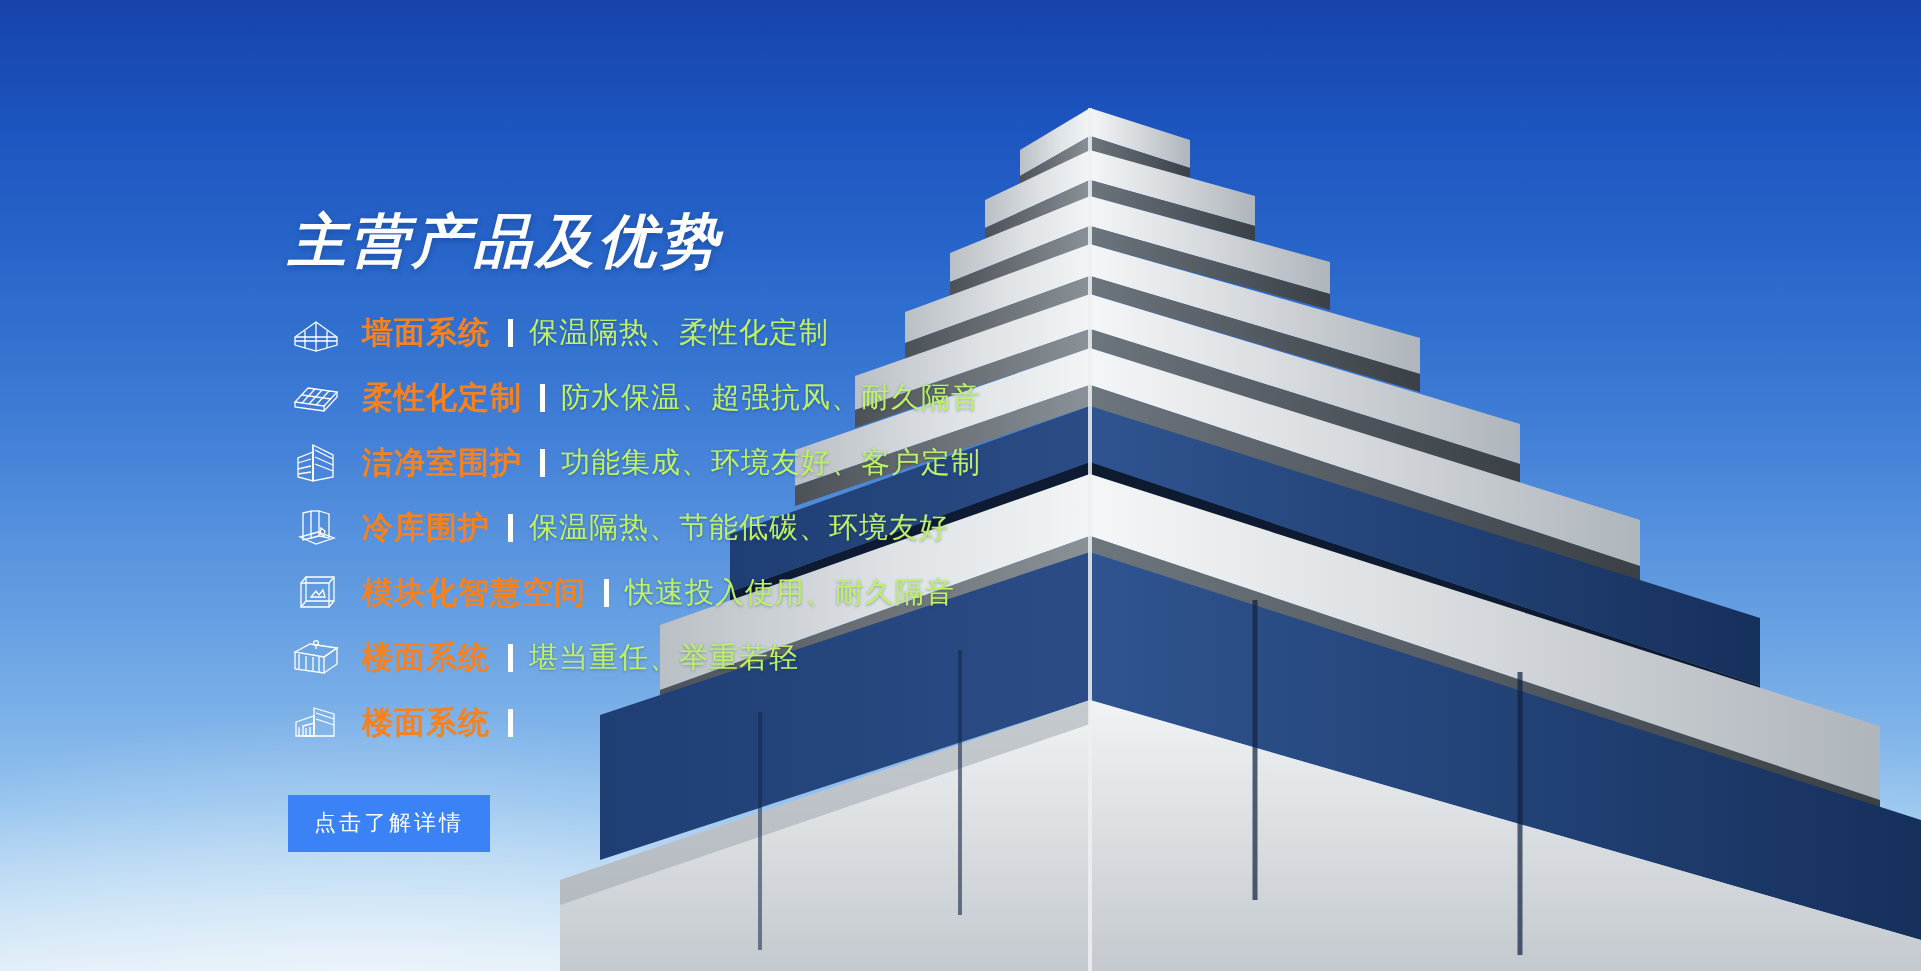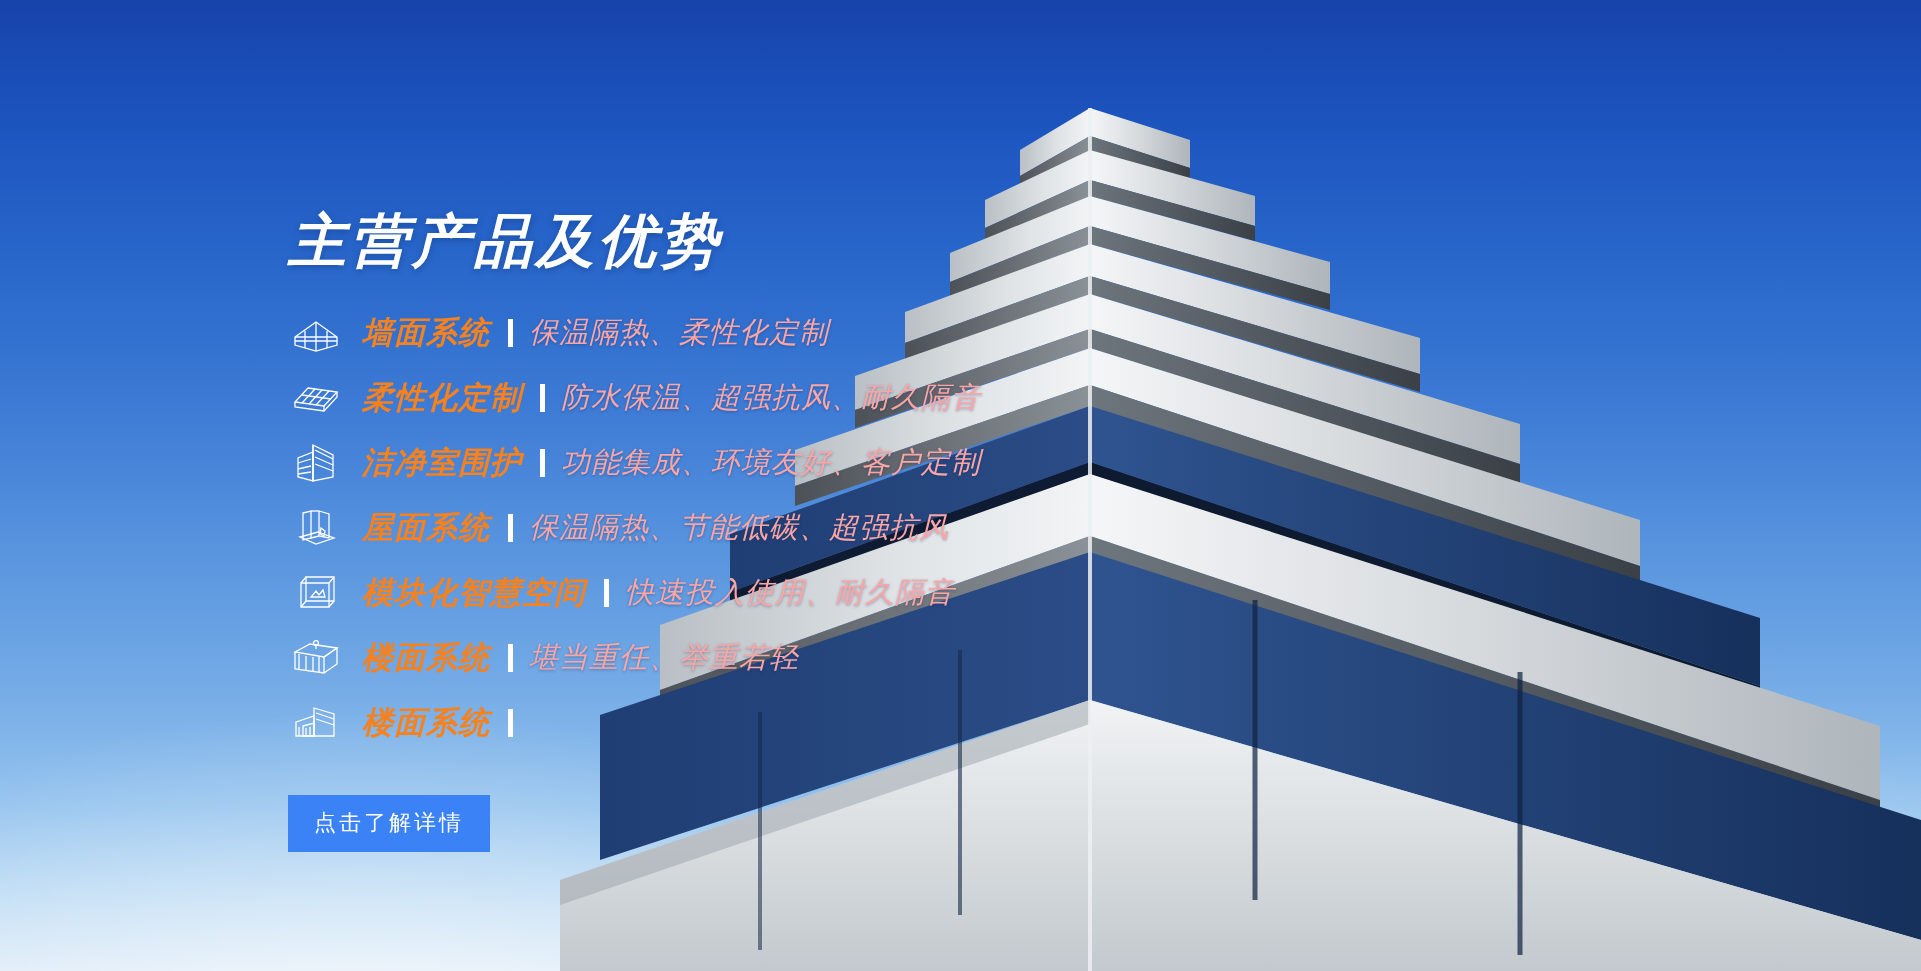--- a/index.html
+++ b/index.html
@@ -44,42 +44,42 @@
     z-index:40;
   }
   .headline {
     position:absolute; left:288px; top:203px;
     font-size:58px; font-weight:900; font-style:italic;
     color:#ffffff; letter-spacing:4px;
     text-shadow:0 2px 6px rgba(10,40,95,.35);
     white-space:nowrap;
   }
 
-  .list { position:absolute; left:288px; top:300px;font-style:italic; }
+  .list { position:absolute; left:288px; top:300px; }
   .row {
     display:flex; align-items:center; height:65px;
     white-space:nowrap;
   }
   .row-icon {
     width:56px; height:48px; flex:0 0 56px;
     display:flex; align-items:center; justify-content:center;
     margin-right:18px;
   }
   .row-icon svg { display:block; }
   .row-title {
     color:#f5811f; font-size:31px; font-weight:bold;
     letter-spacing:1px;
   }
   .row-sep {
     display:inline-block; width:5px; height:28px;
     background:#ffffff; margin:0 16px 0 18px;
     flex:0 0 5px;
   }
   .row-desc {
-    color:#fca5a5; font-size:29px; letter-spacing:1px;
+    color:#bef264; font-size:29px; letter-spacing:1px;
     text-shadow:0 1px 3px rgba(15,45,100,.4);
   }
 
   .cta {
     position:absolute; left:288px; top:795px;
     background:#3b82f6; color:#ffffff;
     font-size:22px; letter-spacing:3px;
     padding:13px 26px 14px 26px;
     border:none; cursor:pointer;
     font-family:"Liberation Sans","DejaVu Sans",sans-serif;
@@ -267,23 +267,23 @@
         <span class="row-icon">
           <svg width="50" height="44" viewBox="0 0 50 44" fill="none" stroke="#ffffff" stroke-width="1.3">
             <polygon points="9,31 25,38 43,32 27,26"></polygon>
             <polygon points="12,7 20,5 20,32 12,34"></polygon>
             <polygon points="28,5 38,8 38,32 28,30"></polygon>
             <line x1="20" y1="5" x2="28" y2="5"></line>
             <line x1="20" y1="32" x2="28" y2="30"></line>
             <path d="M30,22 l4,3 l-1,5 l-4,-2 z"></path>
           </svg>
         </span>
-        <span class="row-title">屋面系统</span>
-        <span class="row-sep"></span>
-        <span class="row-desc">保温隔热、节能低碳、超强抗风</span>
+        <span class="row-title">冷库围护</span>
+        <span class="row-sep"></span>
+        <span class="row-desc">保温隔热、节能低碳、环境友好</span>
       </div>
 
       <div class="row">
         <span class="row-icon">
           <svg width="50" height="44" viewBox="0 0 50 44" fill="none" stroke="#ffffff" stroke-width="1.3">
             <polygon points="10,12 38,12 38,36 10,36"></polygon>
             <polygon points="15,6 43,6 43,30 15,30"></polygon>
             <line x1="10" y1="12" x2="15" y2="6"></line>
             <line x1="38" y1="12" x2="43" y2="6"></line>
             <line x1="38" y1="36" x2="43" y2="30"></line>

